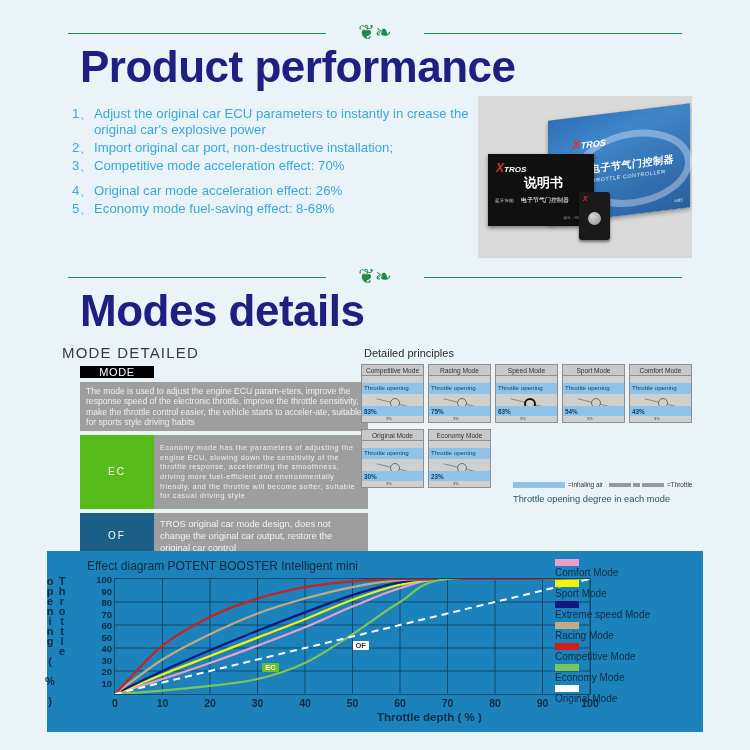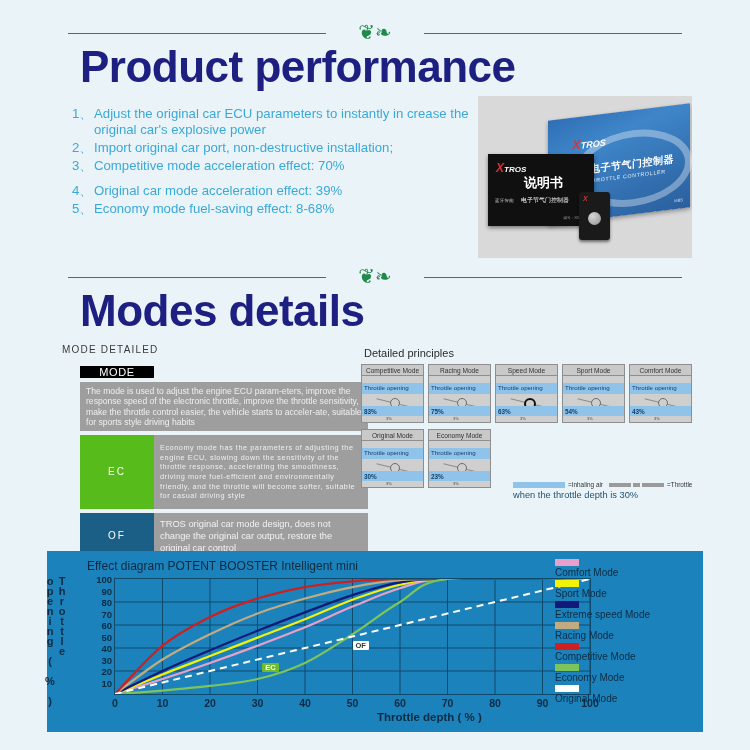--- a/index.html
+++ b/index.html
@@ -56,21 +56,21 @@
   .box-black .cn2{position:absolute;left:33px;top:42px;color:#fff;font-size:6px;
      font-family:"DejaVu Sans",sans-serif;}
   .box-black .code{position:absolute;right:8px;bottom:6px;color:#8c8c8c;font-size:3.6px;}
   .device{left:101px;top:96px;width:31px;height:48px;background:#1a1a1a;border-radius:3px;
      box-shadow:0 2px 3px rgba(0,0,0,.5);}
   .device .logo{position:absolute;left:4px;top:3px;color:#fff;font-size:5px;font-weight:bold;font-style:italic;}
   .device .logo .x{color:#e03030;font-size:7px;}
   .device .dot{position:absolute;left:9px;top:20px;width:13px;height:13px;border-radius:50%;
      background:radial-gradient(circle at 35% 32%,#d8d8d8,#8e8e8e);}
   
-  .mdt-label{position:absolute;left:62px;top:344px;color:#3a3a3a;font-size:10px;letter-spacing:1.2px;}
+  .mdt-label{position:absolute;left:62px;top:344px;color:#3a3a3a;font-size:15px;letter-spacing:1.2px;}
   .mtable{position:absolute;left:56px;top:366px;width:288px;margin-left:24px;}
   .mrow{display:flex;margin-bottom:4px;}
   .mkey{width:74px;flex:none;display:flex;align-items:center;justify-content:center;
      color:#fff;text-align:center;}
   .mval{flex:1;background:#9e9e9e;color:#efefef;padding:3px 5px;box-sizing:border-box;}
   .r-head .mkey{background:#000;font-size:11px;letter-spacing:.6px;}
   .r-head .mval{font-size:9.5px;padding:4px 7px;}
   .r-p .mkey{background:#ed1c24;font-size:9.5px;line-height:14px;padding:3px 0;}
   .r-p .mval{font-size:8.6px;line-height:10.3px;padding:4px 6px;}
   .r-ec .mkey{background:#57bb1b;font-size:10px;letter-spacing:2px;}
@@ -150,21 +150,21 @@
   <div class="bullet">
     <span class="num">2、</span>
     <span class="txt">Import original car port, non-destructive installation;</span>
   </div>
   <div class="bullet">
     <span class="num">3、</span>
     <span class="txt">Competitive mode acceleration effect: 70%</span>
   </div>
   <div class="bullet gap">
     <span class="num">4、</span>
-    <span class="txt">Original car mode acceleration effect: 39%</span>
+    <span class="txt">Original car mode acceleration effect: 26%</span>
   </div>
   <div class="bullet">
     <span class="num">5、</span>
     <span class="txt">Economy mode fuel-saving effect: 8-68%</span>
   </div>
 </div>
 
 <div class="photo">
   <div class="pbox box-blue">
     <div class="ellipse"></div>
@@ -314,21 +314,21 @@
 
 <div class="dp-legend">
   <div class="row1">
     <span class="sw"></span>
     <span class="t">=Inhaling air</span>
     <span class="sw2"></span>
     <span class="sw3"></span>
     <span class="sw4"></span>
     <span class="t">=Throttle</span>
   </div>
-  <div class="cap" style="margin-top:0">when the throttle depth is 30%</div>
+  <div class="cap">Throttle opening degree in each mode</div>
 </div>
 
 <div class="chart">
   <div class="ctitle">Effect diagram  POTENT BOOSTER  Intelligent mini</div>
   <div class="ylab">Throttle opening ( % )</div>
   <div class="plot">
     <svg id="plotsvg" width="475" height="115" viewBox="0 0 475 115" preserveAspectRatio="none">
         <line x1="47.5" x2="47.5" y1="0" y2="115" stroke="#0e4a6b" stroke-width="1"></line>
         <line x1="95" x2="95" y1="0" y2="115" stroke="#0e4a6b" stroke-width="1"></line>
         <line x1="142.5" x2="142.5" y1="0" y2="115" stroke="#0e4a6b" stroke-width="1"></line>

